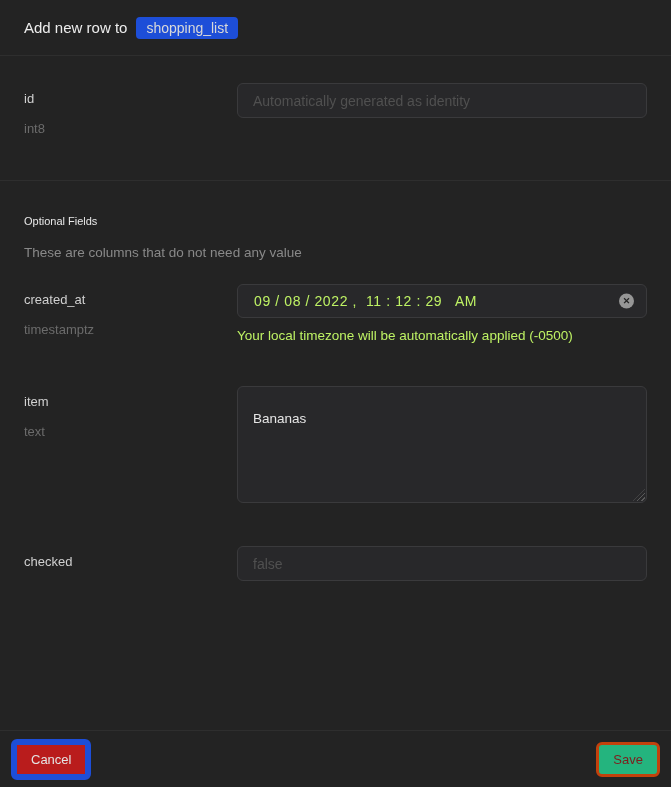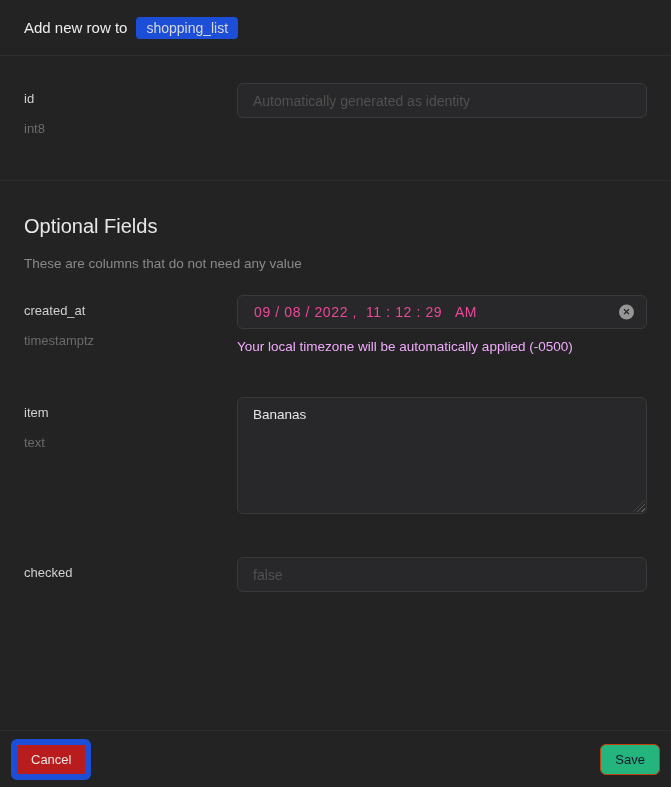--- a/index.html
+++ b/index.html
@@ -55,41 +55,41 @@
     border-radius: 6px;
     padding: 0 15px;
     font-family: "Liberation Sans", sans-serif;
     font-size: 14px;
     color: #ec4899;
     outline: none;
   }
   .text-input::placeholder { color: #505050; opacity: 1; }
 
   .optional-header { padding: 34px 24px 0 24px; }
-  .optional-title { font-size: 20px; color: #e8e8e8; }
+  .optional-title { font-size: 11px; color: #e8e8e8; }
   .optional-subtitle { font-size: 13.5px; color: #898989; margin-top: 18px; }
 
   .section-optional-fields { padding: 0 24px; }
   .row-created { margin-top: 24px; }
   .row-item { margin-top: 43px; }
   .row-checked { margin-top: 43px; }
 
   
   .datetime-wrap { position: relative; }
   .datetime-input {
     width: 100%;
     height: 34px;
     background: #28282a;
     border: 1px solid #3a3a3c;
     border-radius: 6px;
     display: flex;
     align-items: center;
     padding: 0 36px 0 16px;
     font-size: 14px;
-    color: #ec4899;
+    color: #bef264;
     letter-spacing: 0.6px;
     cursor: text;
     white-space: pre;
   }
   .clear-btn {
     position: absolute;
     right: 13px;
     top: 50%;
     transform: translateY(-50%);
     width: 15px;
@@ -98,31 +98,31 @@
     background: #969696;
     color: #232323;
     font-size: 9px;
     line-height: 15px;
     text-align: center;
     font-weight: bold;
     cursor: pointer;
     border: none;
     padding: 0;
   }
-  .helper-text { font-size: 13.5px; color: #f0abfc; margin-top: 10px; }
+  .helper-text { font-size: 13.5px; color: #bef264; margin-top: 10px; }
 
   
   .textarea-wrap { position: relative; }
   .item-textarea {
     width: 100%;
     height: 117px;
     background: #28282a;
     border: 1px solid #3a3a3c;
     border-radius: 6px;
-    padding: 9px 15px;
+    padding: 24px 15px;
     font-family: "Liberation Sans", sans-serif;
     font-size: 13.5px;
     color: #e6e6e6;
     resize: none;
     outline: none;
     display: block;
   }
   .resize-handle {
     position: absolute;
     right: 2px;
@@ -157,22 +157,22 @@
     cursor: pointer;
     line-height: 1;
   }
   .btn-cancel {
     background: #b91c1c;
     border: 6px solid #1d4ed8;
     color: #e4e4e4;
   }
   .btn-save {
     background: #24b47e;
-    border: 1px solid #c2410c;
-    color: #0f172a;
+    border: 3px solid #c2410c;
+    color: #7f1d1d;
   }
 </style>
 </head>
 <body>
 
 <div class="panel">
 
   <div class="header">
     <span class="header-title">Add new row to</span>
     <span class="table-badge">shopping_list</span>

